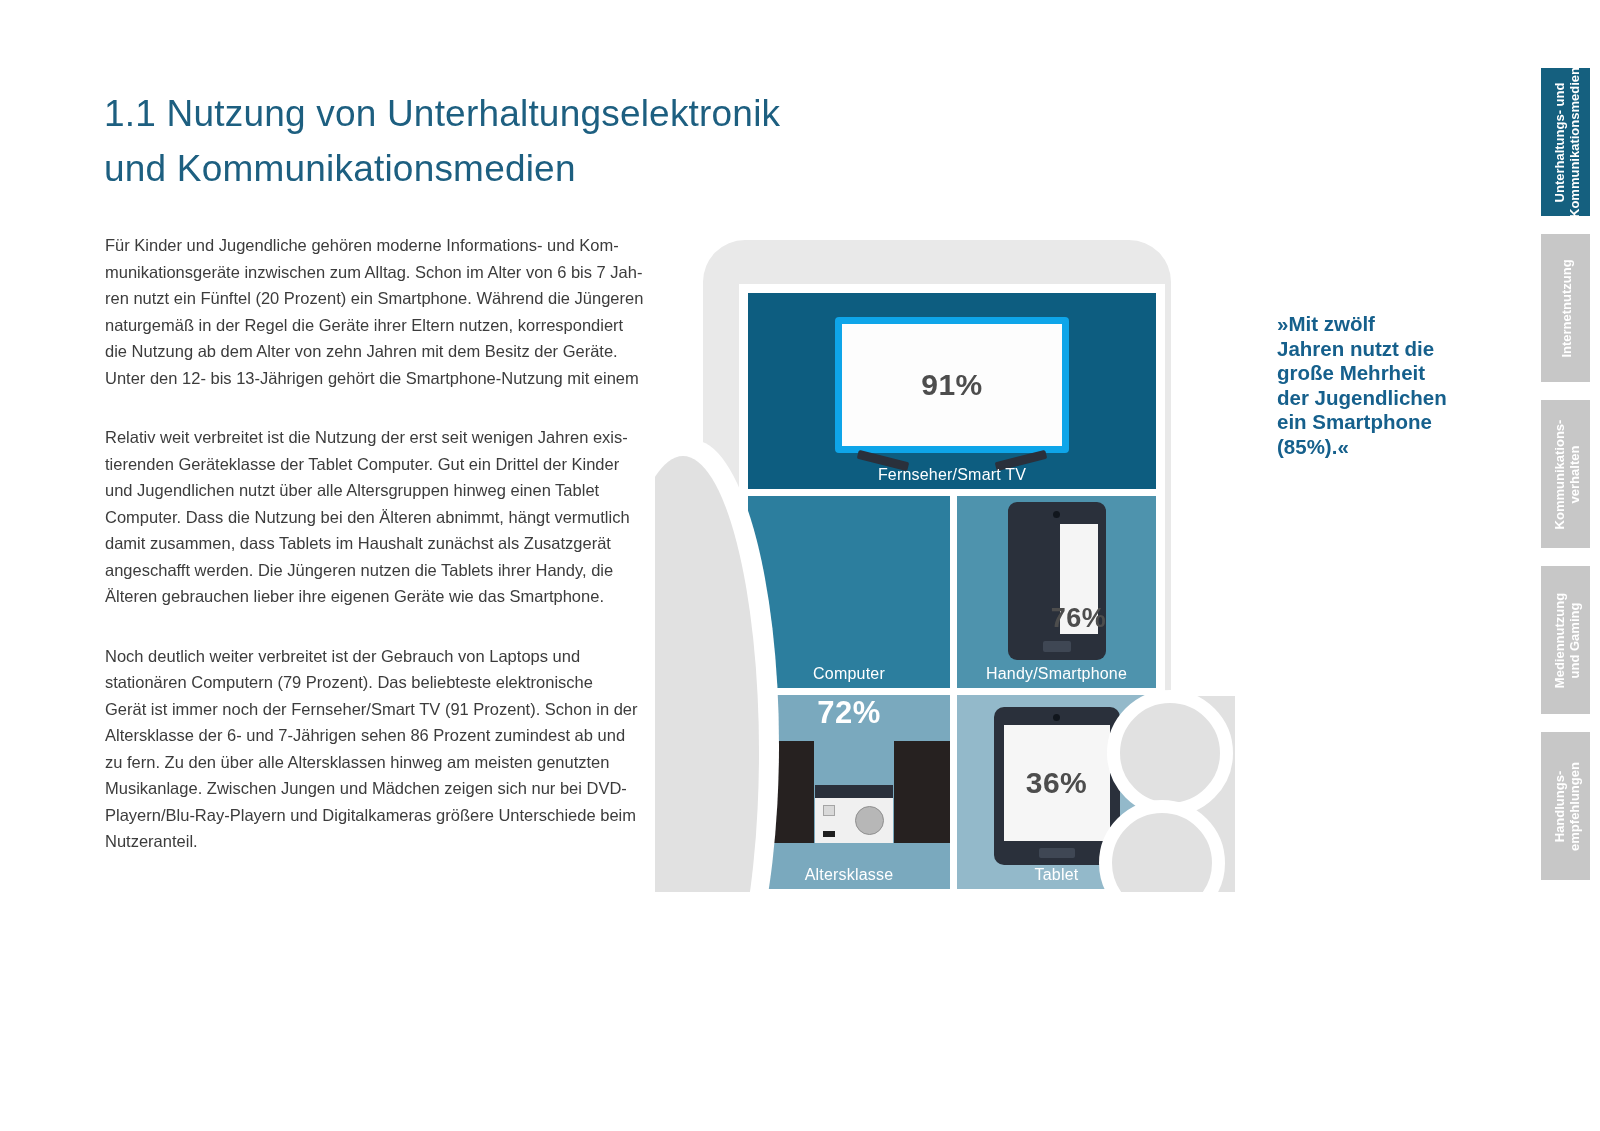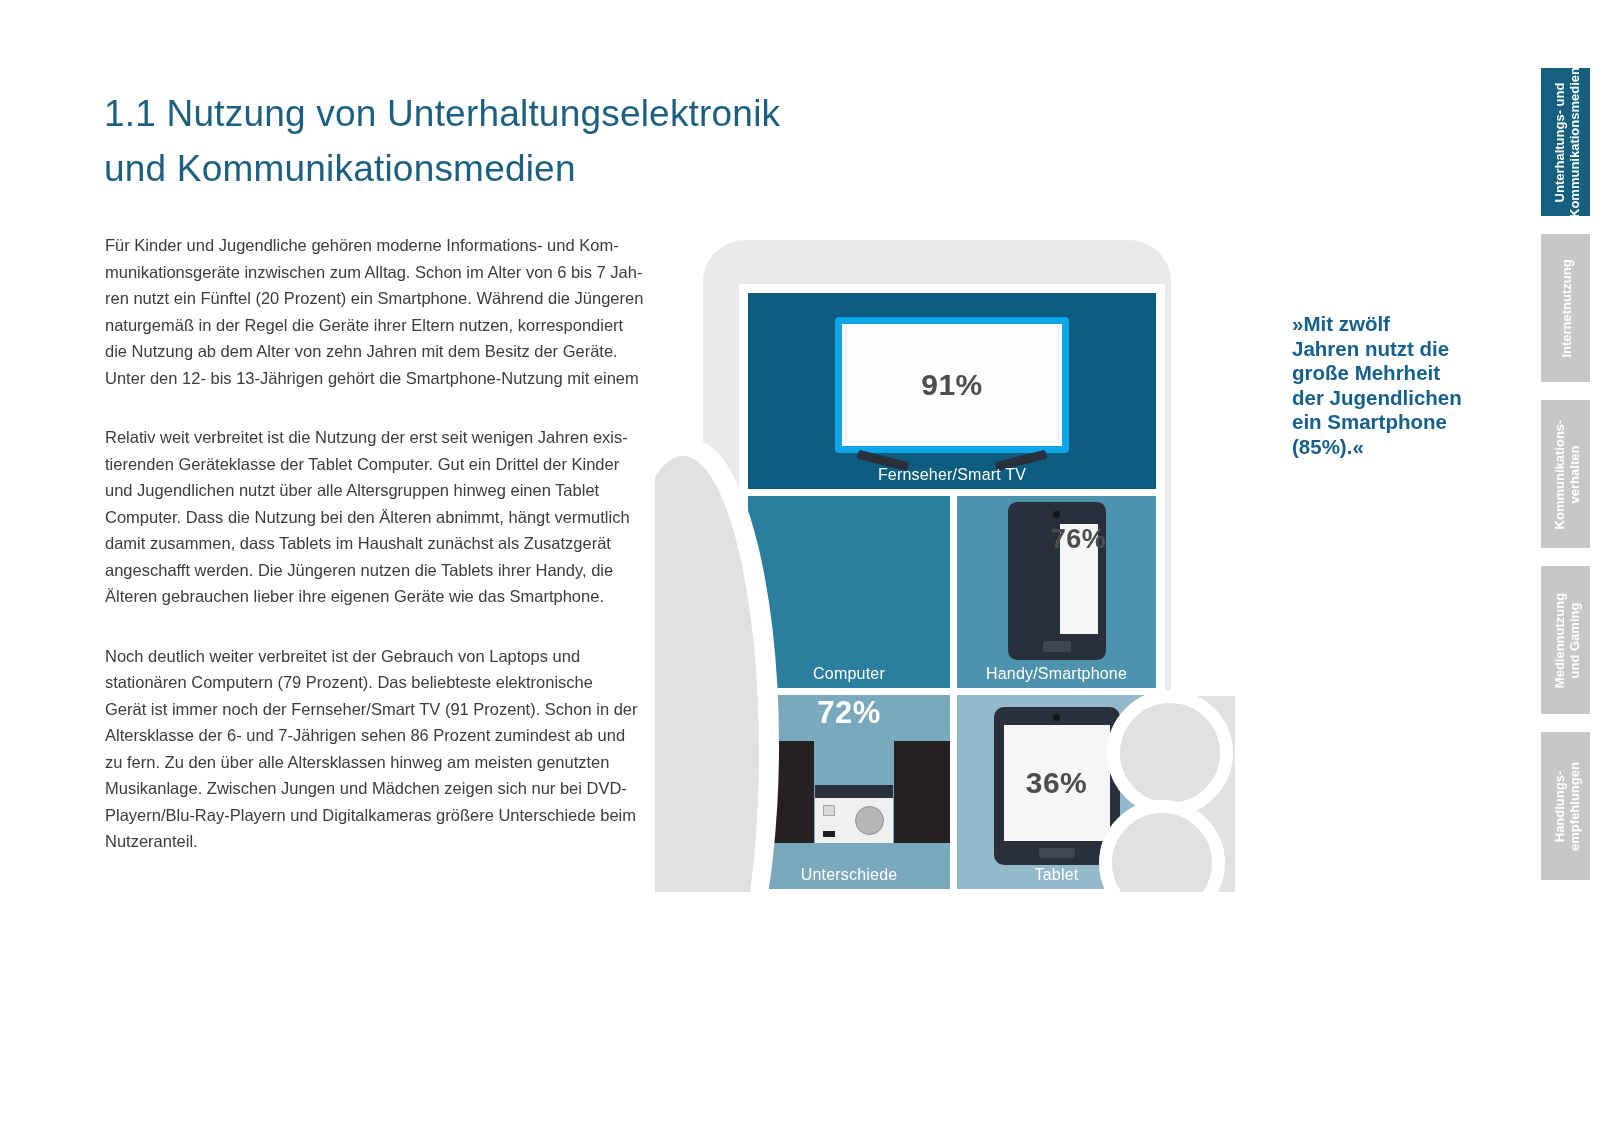--- a/index.html
+++ b/index.html
@@ -12,21 +12,21 @@
   .title span{display:block;}
 
   
   .bodycol{position:absolute;left:105px;top:232px;width:560px;color:#3c3c3c;
            font-size:16.5px;line-height:26.5px;}
   .para{margin:0 0 33px 0;}
   .ln{white-space:nowrap;}
 
   
   .pullquote{position:absolute;left:1277px;top:312px;width:190px;color:#16608c;
-             font-size:20.5px;line-height:24.5px;font-weight:700;margin-left:15px;}
+             font-size:20.5px;line-height:24.5px;font-weight:700;}
   .pullquote span{display:block;white-space:nowrap;}
 
   
   .info{position:absolute;left:655px;top:228px;width:580px;height:820px;overflow:hidden;}
   .phone{position:absolute;left:48px;top:12px;width:468px;height:806px;background:#e9e9e9;
          border-radius:42px 42px 30px 30px;}
   .thumb-w{position:absolute;left:-48px;top:212px;width:172px;height:610px;background:#fff;border-radius:50%;}
   .thumb-g{position:absolute;left:-48px;top:228px;width:152px;height:592px;background:#e1e1e1;border-radius:50%;}
   .screen{position:absolute;left:84px;top:56px;width:426px;height:614px;background:#fff;}
   .finger-strip{position:absolute;left:530px;top:468px;width:60px;height:344px;background:#e1e1e1;}
@@ -59,21 +59,21 @@
   .lt-s{width:168px;height:104px;border:8px solid #2a303b;border-radius:6px 6px 0 0;background:#f7f7f7;
         margin:0 auto;display:flex;align-items:center;justify-content:center;box-sizing:border-box;}
   .lt-s .pct{font-size:30px;}
   .lt-b{position:relative;width:208px;height:11px;background:#fdfdfd;border-radius:2px 2px 10px 10px;margin:0 auto;}
   .lt-dash{position:absolute;left:18px;top:4px;width:24px;height:3px;background:#9fcbdd;}
 
   
   .ph{position:relative;width:98px;height:158px;background:#2a303b;border-radius:9px;margin:6px auto 0;}
   .ph-cam{position:absolute;top:9px;left:50%;margin-left:-3.5px;width:7px;height:7px;border-radius:50%;background:#11161d;}
   .ph-scr{position:absolute;top:22px;left:8px;right:8px;height:110px;background:#f5f5f5;
-          display:flex;align-items:flex-start;justify-content:center;margin-left:44px;}
+          display:flex;align-items:flex-end;justify-content:center;margin-left:44px;}
   .ph-scr .pct{font-size:27px;}
   .ph-home{position:absolute;bottom:8px;left:50%;margin-left:-14px;width:28px;height:11px;background:#3f4754;border-radius:2px;}
 
   
   .pct-line{text-align:center;}
   .pct-line .pct{font-size:31px;color:#fff;}
   .stereo{position:relative;width:212px;height:108px;margin:6px auto 0;}
   .spk{position:absolute;bottom:2px;width:64px;height:102px;background:#262120;}
   .spk-l{left:2px;} .spk-r{right:2px;}
   .unit{position:absolute;left:50%;margin-left:-39px;bottom:2px;width:78px;height:58px;background:#f0f0f0;}
@@ -182,21 +182,21 @@
         <div class="stereo">
           <div class="spk spk-l"></div>
           <div class="spk spk-r"></div>
           <div class="unit">
             <div class="unit-top"></div>
             <div class="slot"></div>
             <div class="knob"></div>
             <div class="sbtn"></div>
           </div>
         </div>
-        <div class="tile-label">Unterschiede</div>
+        <div class="tile-label">Altersklasse</div>
       </div>
 
       <div class="tile tile-tablet">
         <div class="tb">
           <div class="tb-cam"></div>
           <div class="tb-scr">
             <span class="pct">36%</span>
           </div>
           <div class="tb-home"></div>
         </div>

